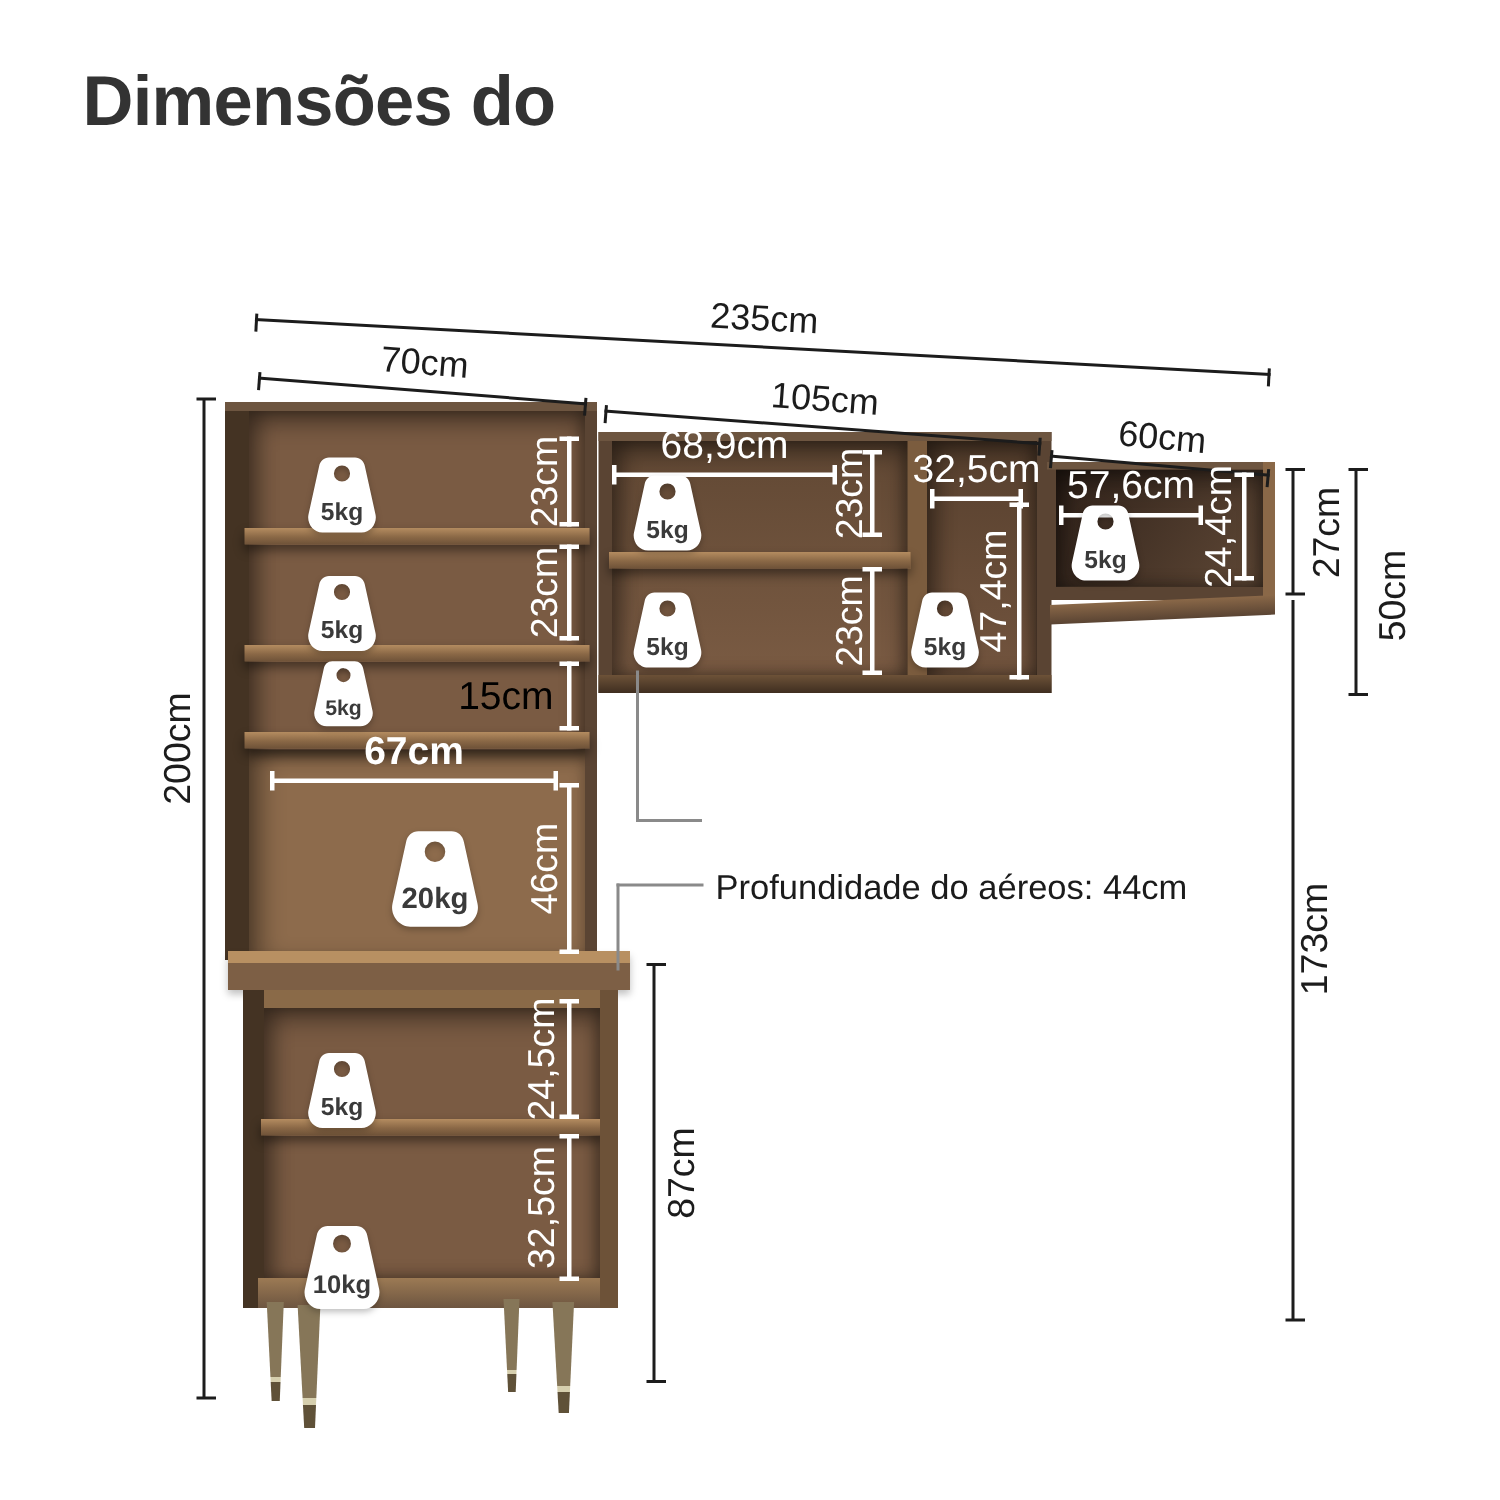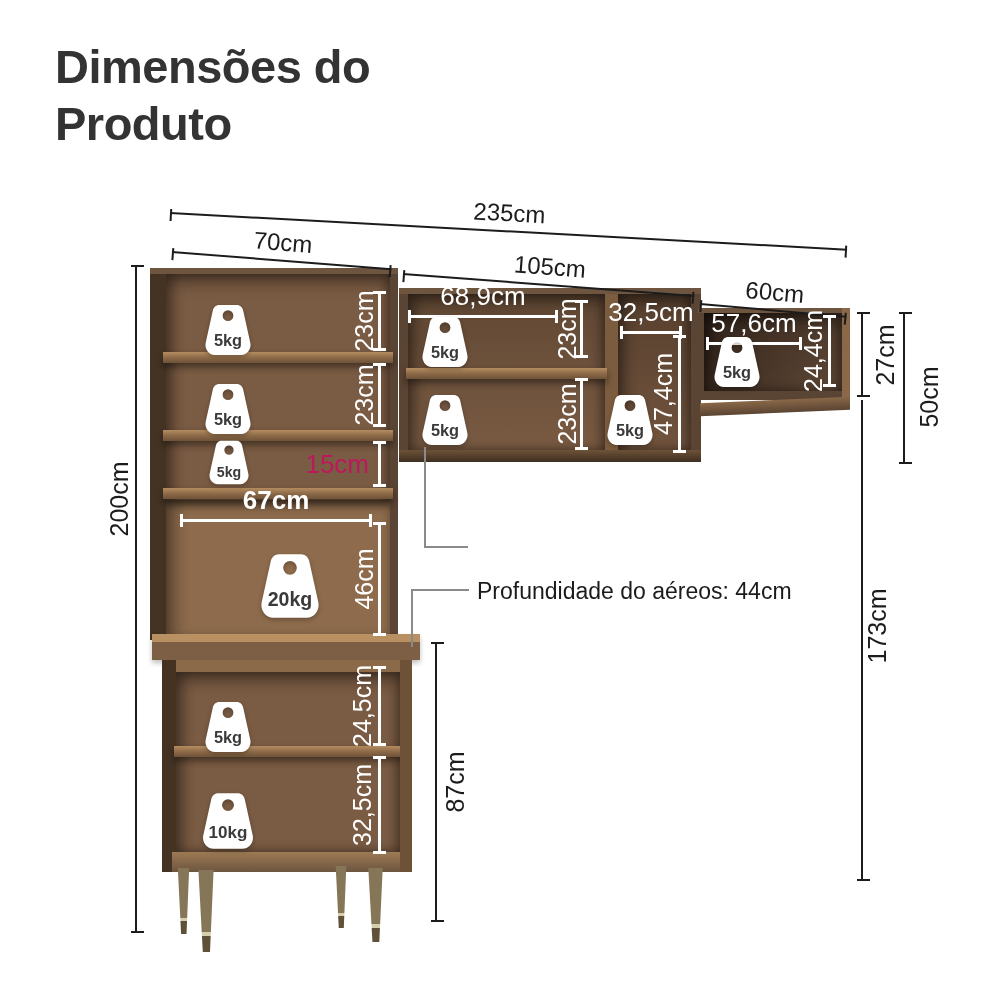--- a/index.html
+++ b/index.html
@@ -19,21 +19,21 @@
   .dimv{position:absolute;width:0;border-left:2px solid #1c1c1c;}
   .dimv .tk{position:absolute;left:-6px;width:13px;height:2px;background:#1c1c1c;}
   .dimv .tk.t{top:-1px}.dimv .tk.b{bottom:-1px}
   .dimv .lb{position:absolute;top:50%;transform:translate(-50%,-50%) rotate(-90deg);white-space:nowrap;font-size:25px;color:#1c1c1c;}
 
   
   .wdimv{position:absolute;width:0;border-left:3px solid #fff;}
   .wdimv .tk{position:absolute;left:-8px;width:13px;height:3px;background:#fff;}
   .wdimv .tk.t{top:0}.wdimv .tk.b{bottom:0}
   .wdimv .lb{position:absolute;top:50%;transform:translate(-50%,-50%) rotate(-90deg);white-space:nowrap;font-size:25px;color:#fff;}
-  .wdimv .lbh{position:absolute;right:12px;top:50%;transform:translateY(-50%);white-space:nowrap;font-size:26px;color:#be185d;}
+  .wdimv .lbh{position:absolute;right:12px;top:50%;transform:translateY(-50%);white-space:nowrap;font-size:26px;color:#000000;}
 
   .wdimh{position:absolute;height:0;border-top:3px solid #fff;}
   .wdimh .tk{position:absolute;top:-8px;width:3px;height:13px;background:#fff;}
   .wdimh .tk.l{left:0}.wdimh .tk.r{right:0}
   .wdimh .lb{position:absolute;left:50%;bottom:6px;transform:translateX(-50%);white-space:nowrap;font-size:26px;color:#fff;}
 
   
   .leader{position:absolute;background:#8a8a8a;}
   .note{position:absolute;font-size:23px;color:#1b1b1b;white-space:nowrap;}
 
@@ -50,21 +50,20 @@
   .wt svg{display:block;}
   .wt text{font-family:"Liberation Sans",sans-serif;font-weight:700;fill:#3a3a3a;}
 </style>
 </head>
 <body>
 
 <div id="stage">
 
   <div class="title">
     <div>Dimensões do</div>
-    <div>Produto</div>
   </div>
 
   <div class="abs" style="left:150px;top:268px;width:248px;height:372px;background:#5a4433;">
     <div class="abs" style="left:0;top:0;width:16px;height:100%;background:#443323;"></div>
     <div class="abs" style="left:0;top:0;width:100%;height:6px;background:#6d5540;"></div>
     <div class="abs grain inset" style="left:16px;top:6px;width:224px;height:366px;background:#7a5b43;"></div>
     <div class="abs grain" style="left:16px;top:232px;width:224px;height:140px;background:#8d6b4c;box-shadow:inset 10px 0 14px rgba(0,0,0,.3), inset 0 6px 10px rgba(0,0,0,.3);"></div>
     <div class="shelf" style="left:13px;top:84px;width:230px;"></div>
     <div class="shelf" style="left:13px;top:162px;width:230px;"></div>
     <div class="shelf" style="left:13px;top:220px;width:230px;"></div>
@@ -248,21 +247,21 @@
         <text x="30" y="43" text-anchor="middle" font-size="16">20kg</text>
       </svg>
   </div>
 
   <div class="wt" style="left:199px;top:701px;">
     <svg width="58" height="52" viewBox="0 0 60 54">
         <path fill-rule="evenodd" fill="#fff" d="M21 1h18c3.5 0 6.2 2.5 6.8 6l7.4 33.5c1.3 6-3.2 12.5-9.7 12.5h-27c-6.5 0-11-6.5-9.7-12.5L14.2 7c.6-3.5 3.3-6 6.8-6zM30 6.5a5.6 5.6 0 100 11.2 5.6 5.6 0 000-11.2z"></path>
         <text x="30" y="44" text-anchor="middle" font-size="17">5kg</text>
       </svg>
   </div>
-  <div class="wt" style="left:196px;top:792px;text-align:right;">
+  <div class="wt" style="left:196px;top:816px;text-align:right;">
     <svg width="64" height="58" viewBox="0 0 60 54">
         <path fill-rule="evenodd" fill="#fff" d="M21 1h18c3.5 0 6.2 2.5 6.8 6l7.4 33.5c1.3 6-3.2 12.5-9.7 12.5h-27c-6.5 0-11-6.5-9.7-12.5L14.2 7c.6-3.5 3.3-6 6.8-6zM30 6.5a5.6 5.6 0 100 11.2 5.6 5.6 0 000-11.2z"></path>
         <text x="30" y="43" text-anchor="middle" font-size="16">10kg</text>
       </svg>
   </div>
 
   <div class="wt" style="left:416px;top:316px;">
     <svg width="58" height="52" viewBox="0 0 60 54">
         <path fill-rule="evenodd" fill="#fff" d="M21 1h18c3.5 0 6.2 2.5 6.8 6l7.4 33.5c1.3 6-3.2 12.5-9.7 12.5h-27c-6.5 0-11-6.5-9.7-12.5L14.2 7c.6-3.5 3.3-6 6.8-6zM30 6.5a5.6 5.6 0 100 11.2 5.6 5.6 0 000-11.2z"></path>
         <text x="30" y="44" text-anchor="middle" font-size="17">5kg</text>

